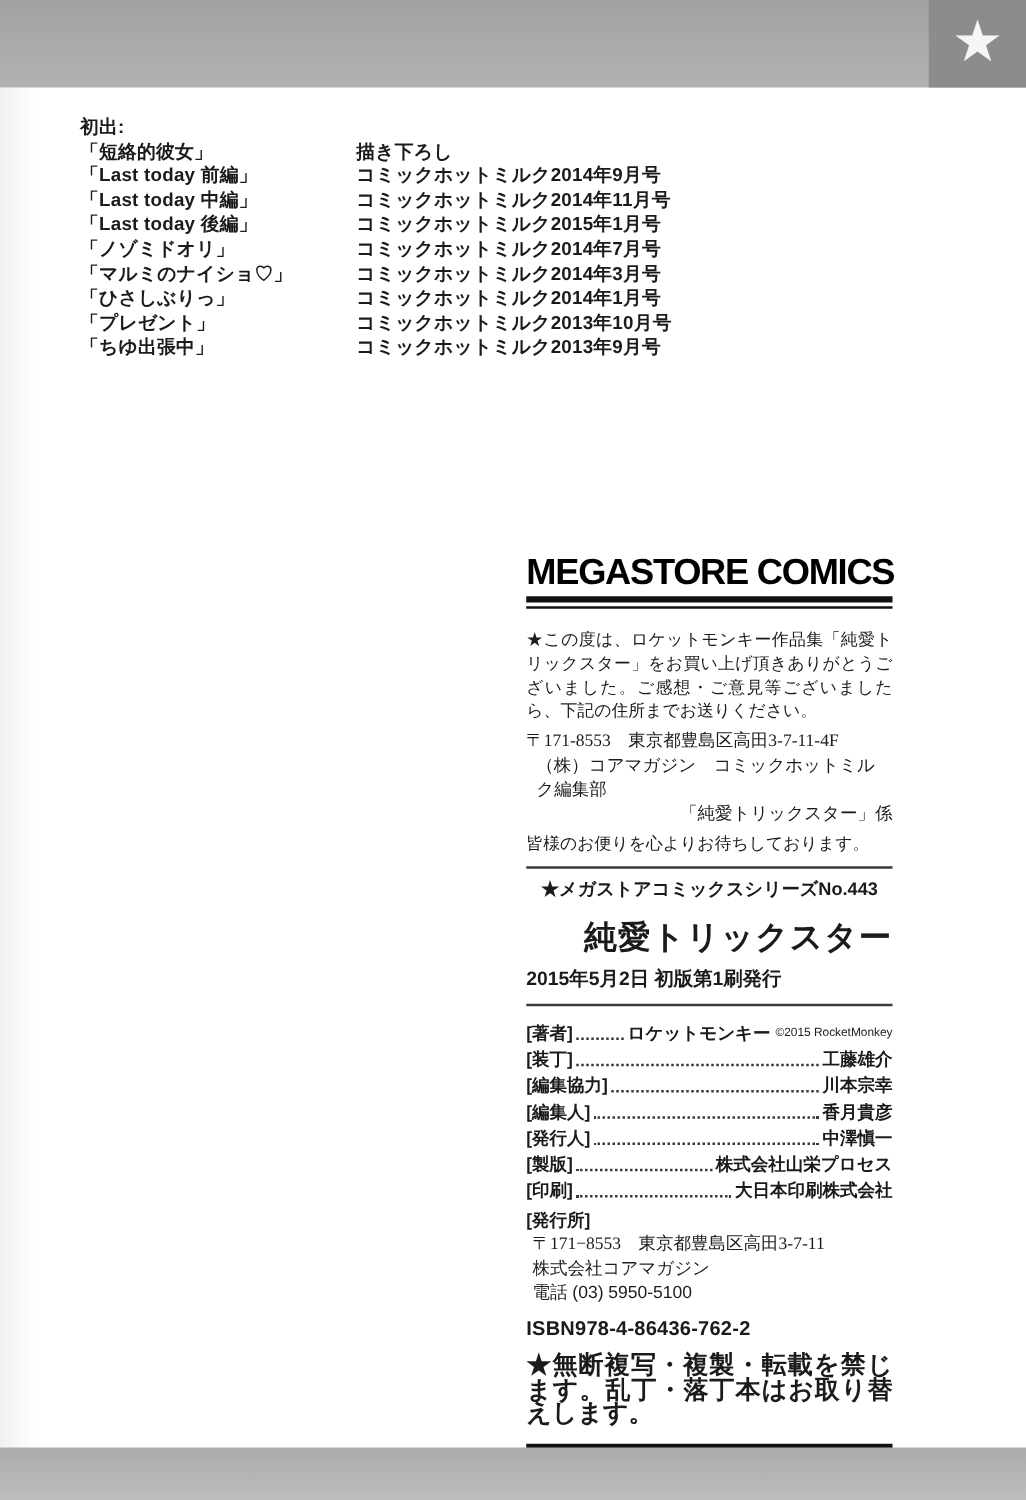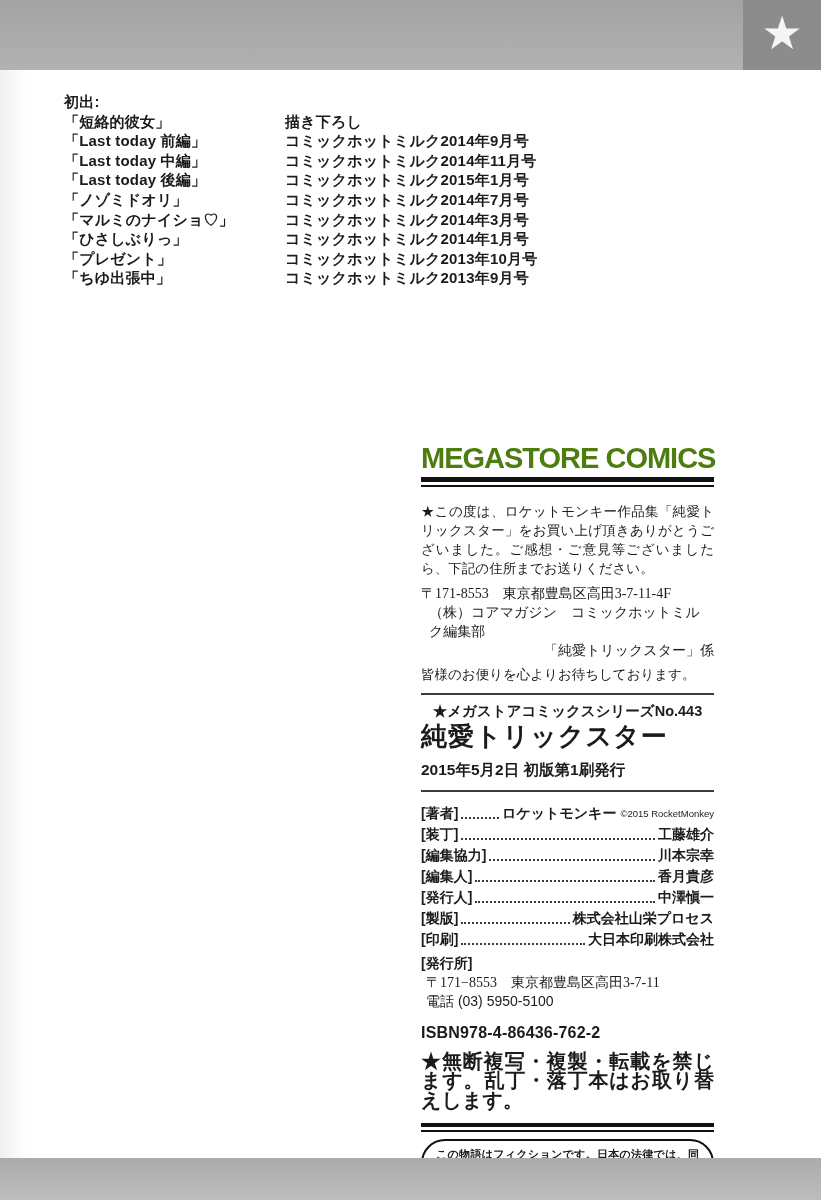--- a/index.html
+++ b/index.html
@@ -70,21 +70,21 @@
     position: absolute;
     left: 421px;
     top: 443px;
     width: 293px;
   }
   .logo {
     font-size: 29px;
     font-weight: bold;
     letter-spacing: -1px;
     line-height: 1.1;
-    color: #4d7c0f;
+    color: #000000;
     white-space: nowrap;
   }
   .logo-rule-thick { border-top: 5px solid #111; margin-top: 2px; }
   .logo-rule-thin  { border-top: 2px solid #111; margin-top: 3px; }
 
   .greeting {
     margin-top: 15px;
     font-size: 13.5px;
     line-height: 19px;
     text-align: justify;
@@ -93,25 +93,26 @@
   .contact { margin-top: 6px; font-size: 14px; line-height: 19px; font-weight: 500; }
   .contact-postal { font-family: "Liberation Serif", serif; }
   .contact-company { padding-left: 8px; }
   .contact-attention { text-align: right; }
   .waiting-note { margin-top: 6px; font-size: 13.5px; font-weight: 500; }
 
   .divider { border-top: 2px solid #3c3c3c; margin-top: 9px; }
 
   .series-no { margin-top: 7px; font-size: 14.5px; font-weight: 600; text-align: center; }
   .book-title {
-    margin-top: 1px;
+    margin-top: 14px;
     font-size: 26px;
     font-weight: 800;
     letter-spacing: 1px;
     line-height: 1.15;
+    text-align: right;
   }
   .edition { margin-top: 8px; font-size: 15.5px; font-weight: 600; }
 
   .credits { margin-top: 11px; font-size: 14px; font-weight: 600; }
   .credit-row { display: flex; align-items: flex-end; line-height: 21px; white-space: nowrap; }
   .credit-leader { flex: 1; border-bottom: 2px dotted #3a3a3a; margin: 0 3px 5px 3px; min-width: 8px; }
   .credit-note { font-size: 9.5px; font-weight: 500; margin-left: 4px; letter-spacing: 0; }
 
   .publisher { margin-top: 3px; font-size: 14px; line-height: 18.5px; font-weight: 600; }
   .publisher-label { line-height: 21px; }
@@ -272,20 +273,21 @@
           <span class="credit-leader"></span>
           <span class="credit-value">大日本印刷株式会社</span>
 
         </div>
 
     </div>
 
     <div class="publisher">
       <div class="publisher-label">[発行所]</div>
       <div class="publisher-postal">〒171−8553　東京都豊島区高田3-7-11</div>
+      <div class="publisher-company">株式会社コアマガジン</div>
       <div class="publisher-phone">電話 (03) 5950-5100</div>
     </div>
 
     <div class="isbn">ISBN978-4-86436-762-2</div>
 
     <div class="notice">★無断複写・複製・転載を禁じます。乱丁・落丁本はお取り替えします。</div>
 
     <div class="double-rule-thick"></div>
     <div class="double-rule-thin"></div>
 

